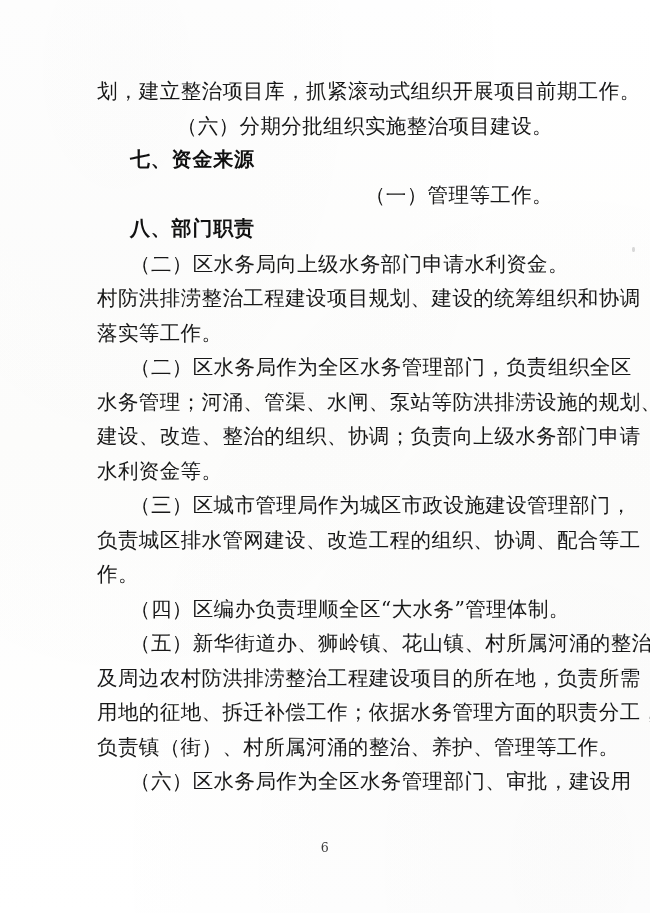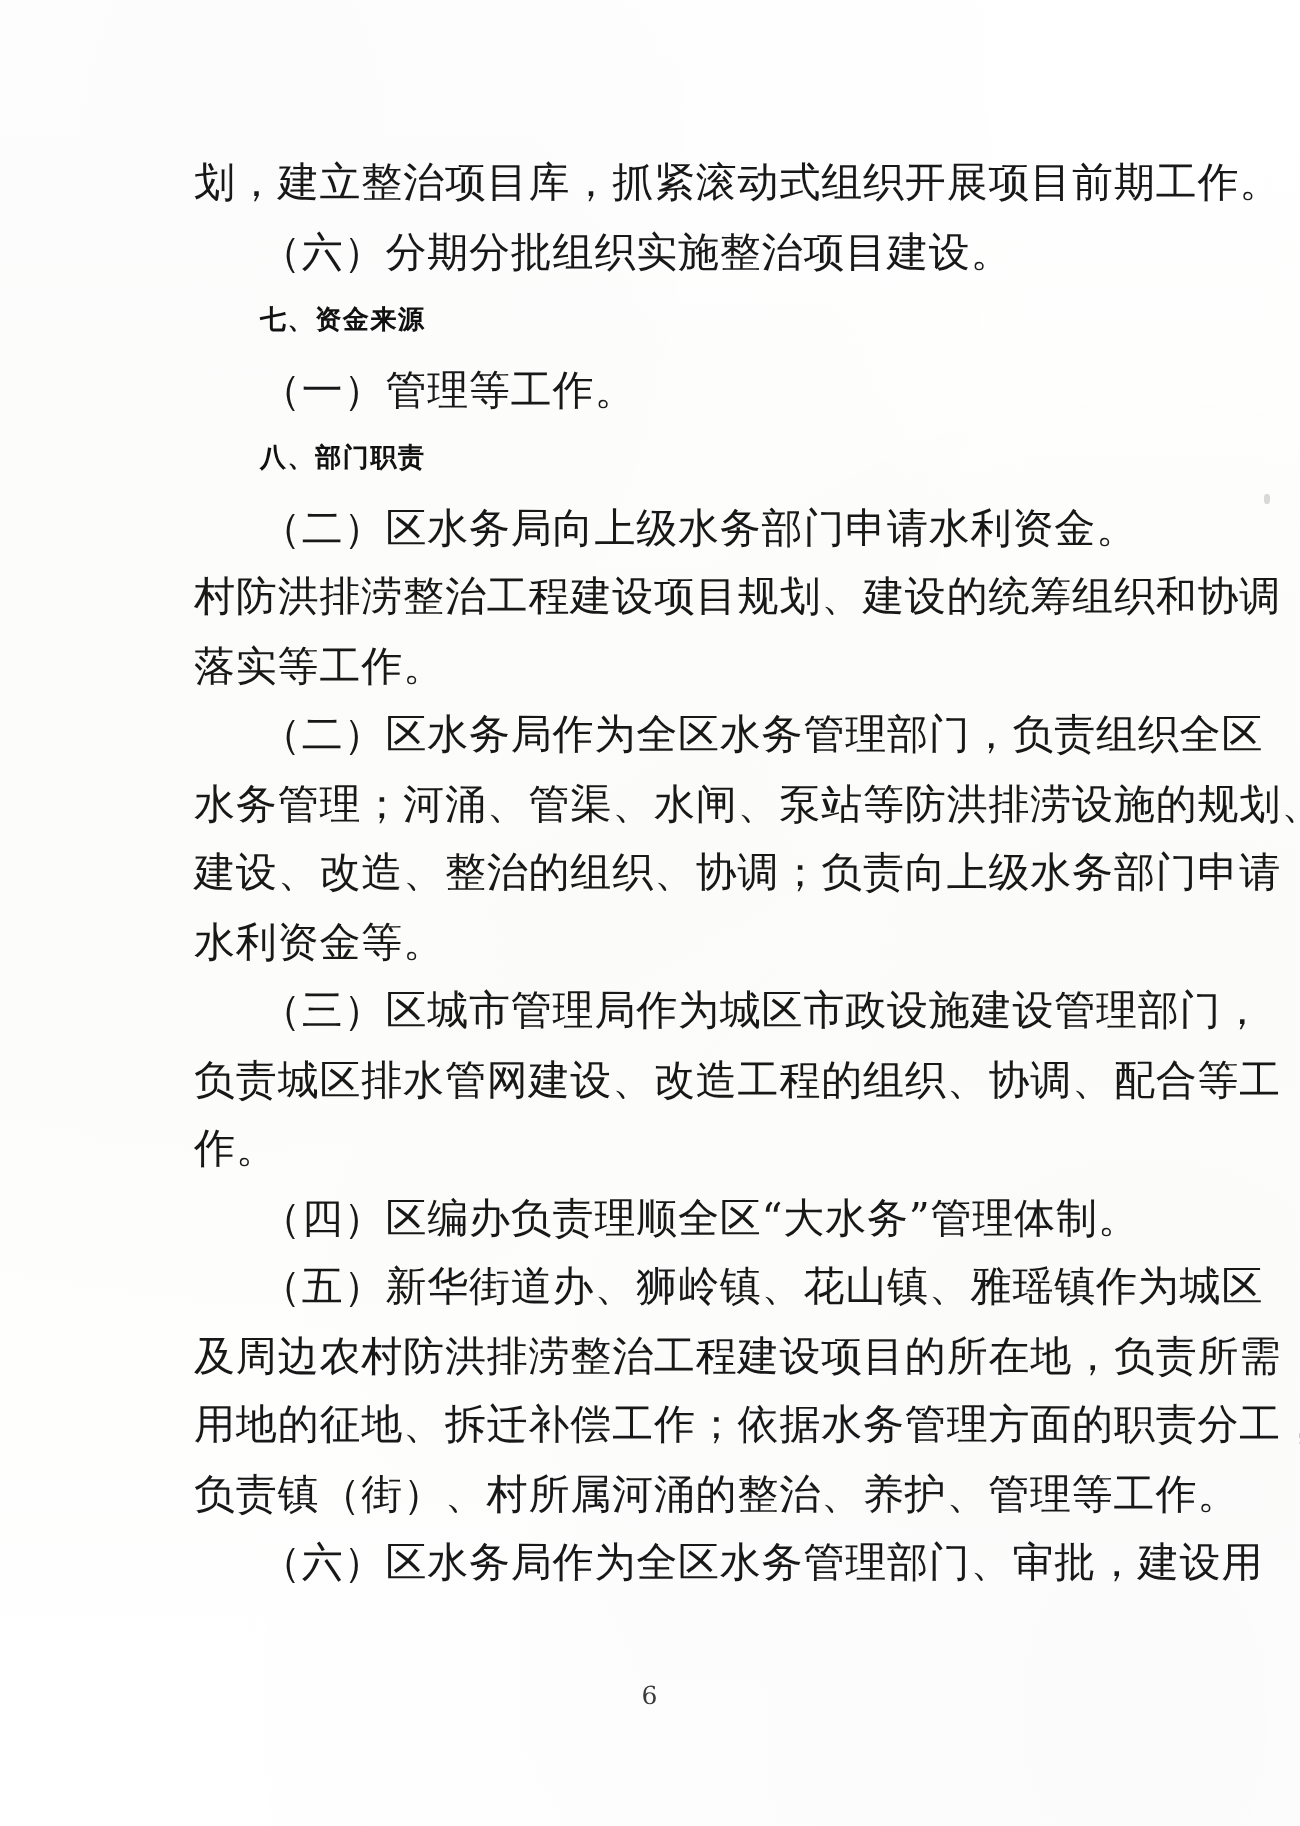--- a/index.html
+++ b/index.html
@@ -57,27 +57,28 @@
     display: flex;
     justify-content: space-between;
   }
   .line.justify > span {
     display: inline-block;
   }
 
   
   .line.indent {
     padding-left: 33px;
+    text-align: right;
   }
 
   
   .line.heading {
     font-family: Liberation Sans, sans-serif;
     font-weight: 700;
-    font-size: 13px;
+    font-size: 20px;
     letter-spacing: 0.8px;
     padding-left: 33px;
     color: #111111;
   }
 
   #page-number {
     position: absolute;
     left: 0;
     right: 0;
     top: 840px;
@@ -247,21 +248,21 @@
         <span>协</span>
         <span>调</span>
         <span>、</span>
         <span>配</span>
         <span>合</span>
         <span>等</span>
         <span>工</span>
       </div>
       <div class="line">作。</div>
       <div class="line indent">（四）区编办负责理顺全区“大水务”管理体制。</div>
-      <div class="line indent">（五）新华街道办、狮岭镇、花山镇、雅瑶镇作为城区</div>
+      <div class="line indent">（五）新华街道办、狮岭镇、花山镇、村所属河涌的整治</div>
       <div class="line justify">
         <span>及</span>
         <span>周</span>
         <span>边</span>
         <span>农</span>
         <span>村</span>
         <span>防</span>
         <span>洪</span>
         <span>排</span>
         <span>涝</span>

